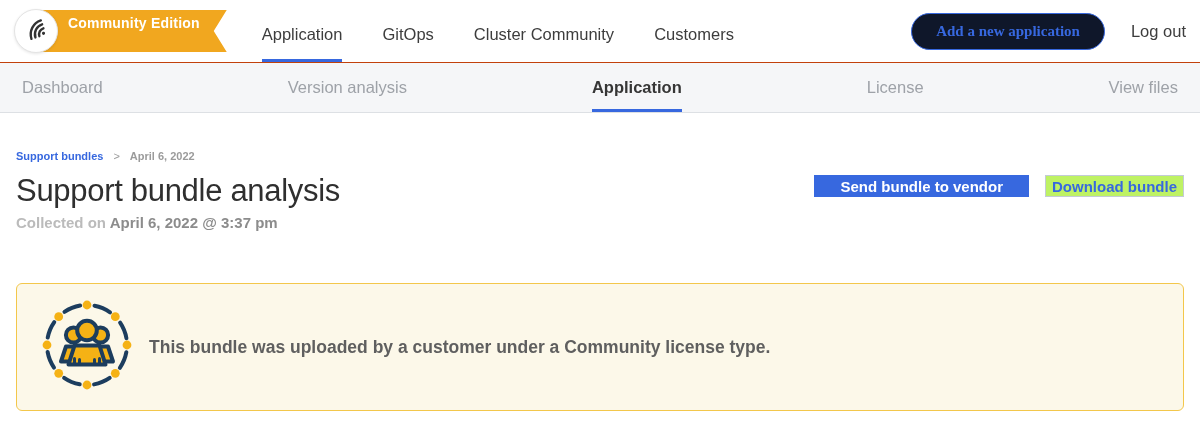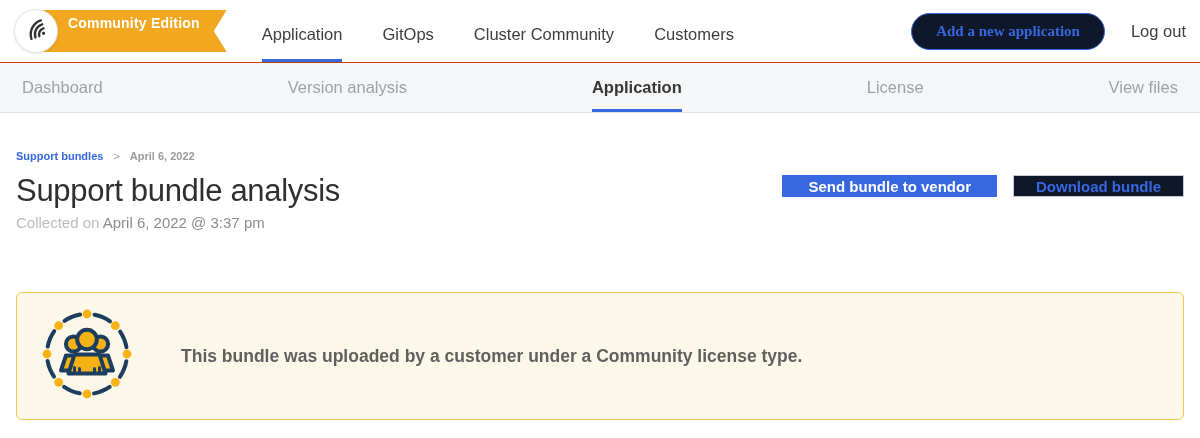--- a/index.html
+++ b/index.html
@@ -74,38 +74,38 @@
   }
   .breadcrumb .link { color: #3768DF; cursor: pointer; }
   .breadcrumb .sep { color: #9B9B9B; font-weight: 400; }
   .breadcrumb .current { color: #9B9B9B; }
 
   .title-row { display: flex; justify-content: space-between; margin-top: 11px; }
   h1 {
     margin: 0; font-size: 31px; font-weight: 400;
     color: #2F2F2F; letter-spacing: -0.3px; line-height: 36px;
   }
-  .collected { margin: 5px 0 15px; font-size: 15px; font-weight: 400; }
+  .collected { margin: 5px 0 6px; font-size: 15px; font-weight: 700; }
   .collected .prefix { color: #BBBBBB; }
   .collected .date { color: #8C8C8C; }
 
   .actions { display: flex; gap: 16px; margin-top: 2px; }
   .btn {
     height: 22px; border-radius: 0;
     font-family: inherit; font-size: 15px; font-weight: 700;
     cursor: pointer; white-space: nowrap;
   }
   .btn-primary { background: #3768DF; color: #fff; border: none; padding: 0 26px; }
-  .btn-secondary { background: #0f172a; color: #3768DF; border: 1px solid #C3CBD5; padding: 0 22px; }
+  .btn-secondary { background: #bef264; color: #3768DF; border: 1px solid #C3CBD5; padding: 0 6px; }
 
   
   .notice {
     margin-top: 46px;
     background: #FCF8E9; border: 1px solid #F3C74B; border-radius: 6px;
-    display: flex; align-items: center; gap: 48px;
+    display: flex; align-items: center; gap: 16px;
     padding: 15px 20px 15px 24px;
   }
   .notice-icon { flex: 0 0 auto; display: block; }
   .notice-title { margin: 0; font-size: 17.5px; font-weight: 700; color: #5F5F5F; }
   .notice-sub { margin: 10px 0 0; font-size: 16.5px; color: #C0C4C9; }
 </style>
 </head>
 <body>
 
 <header class="topbar">

